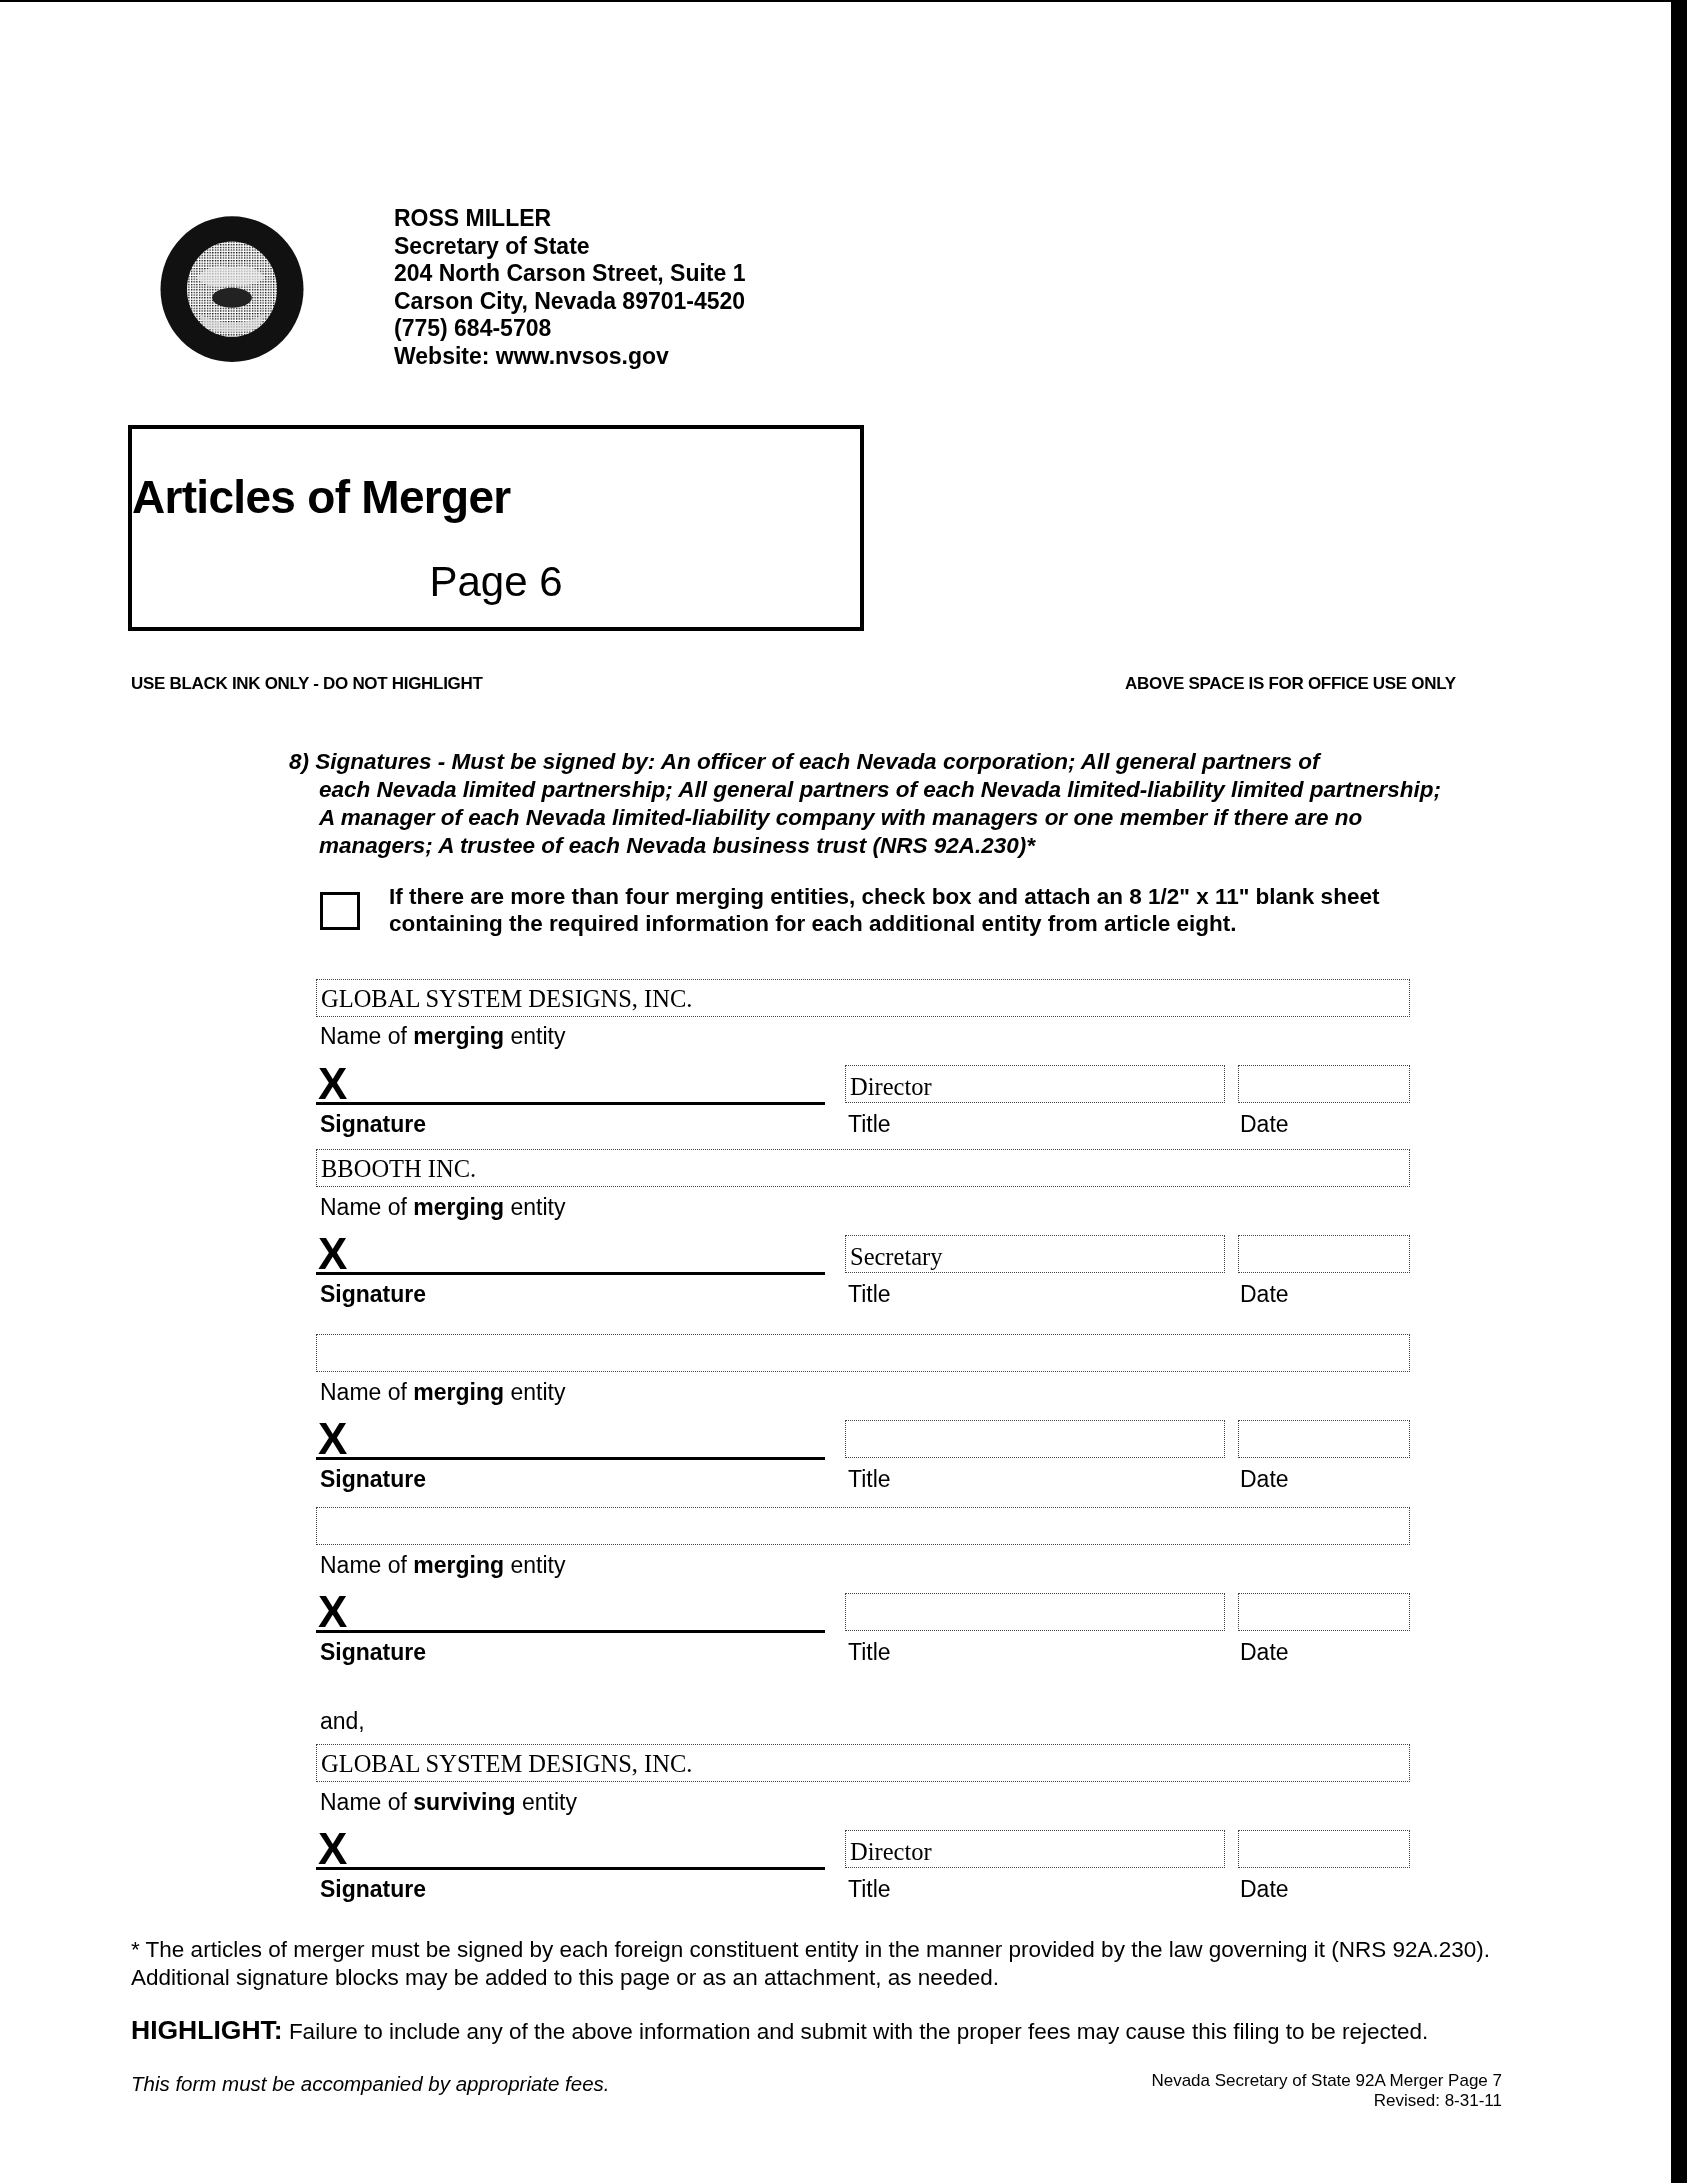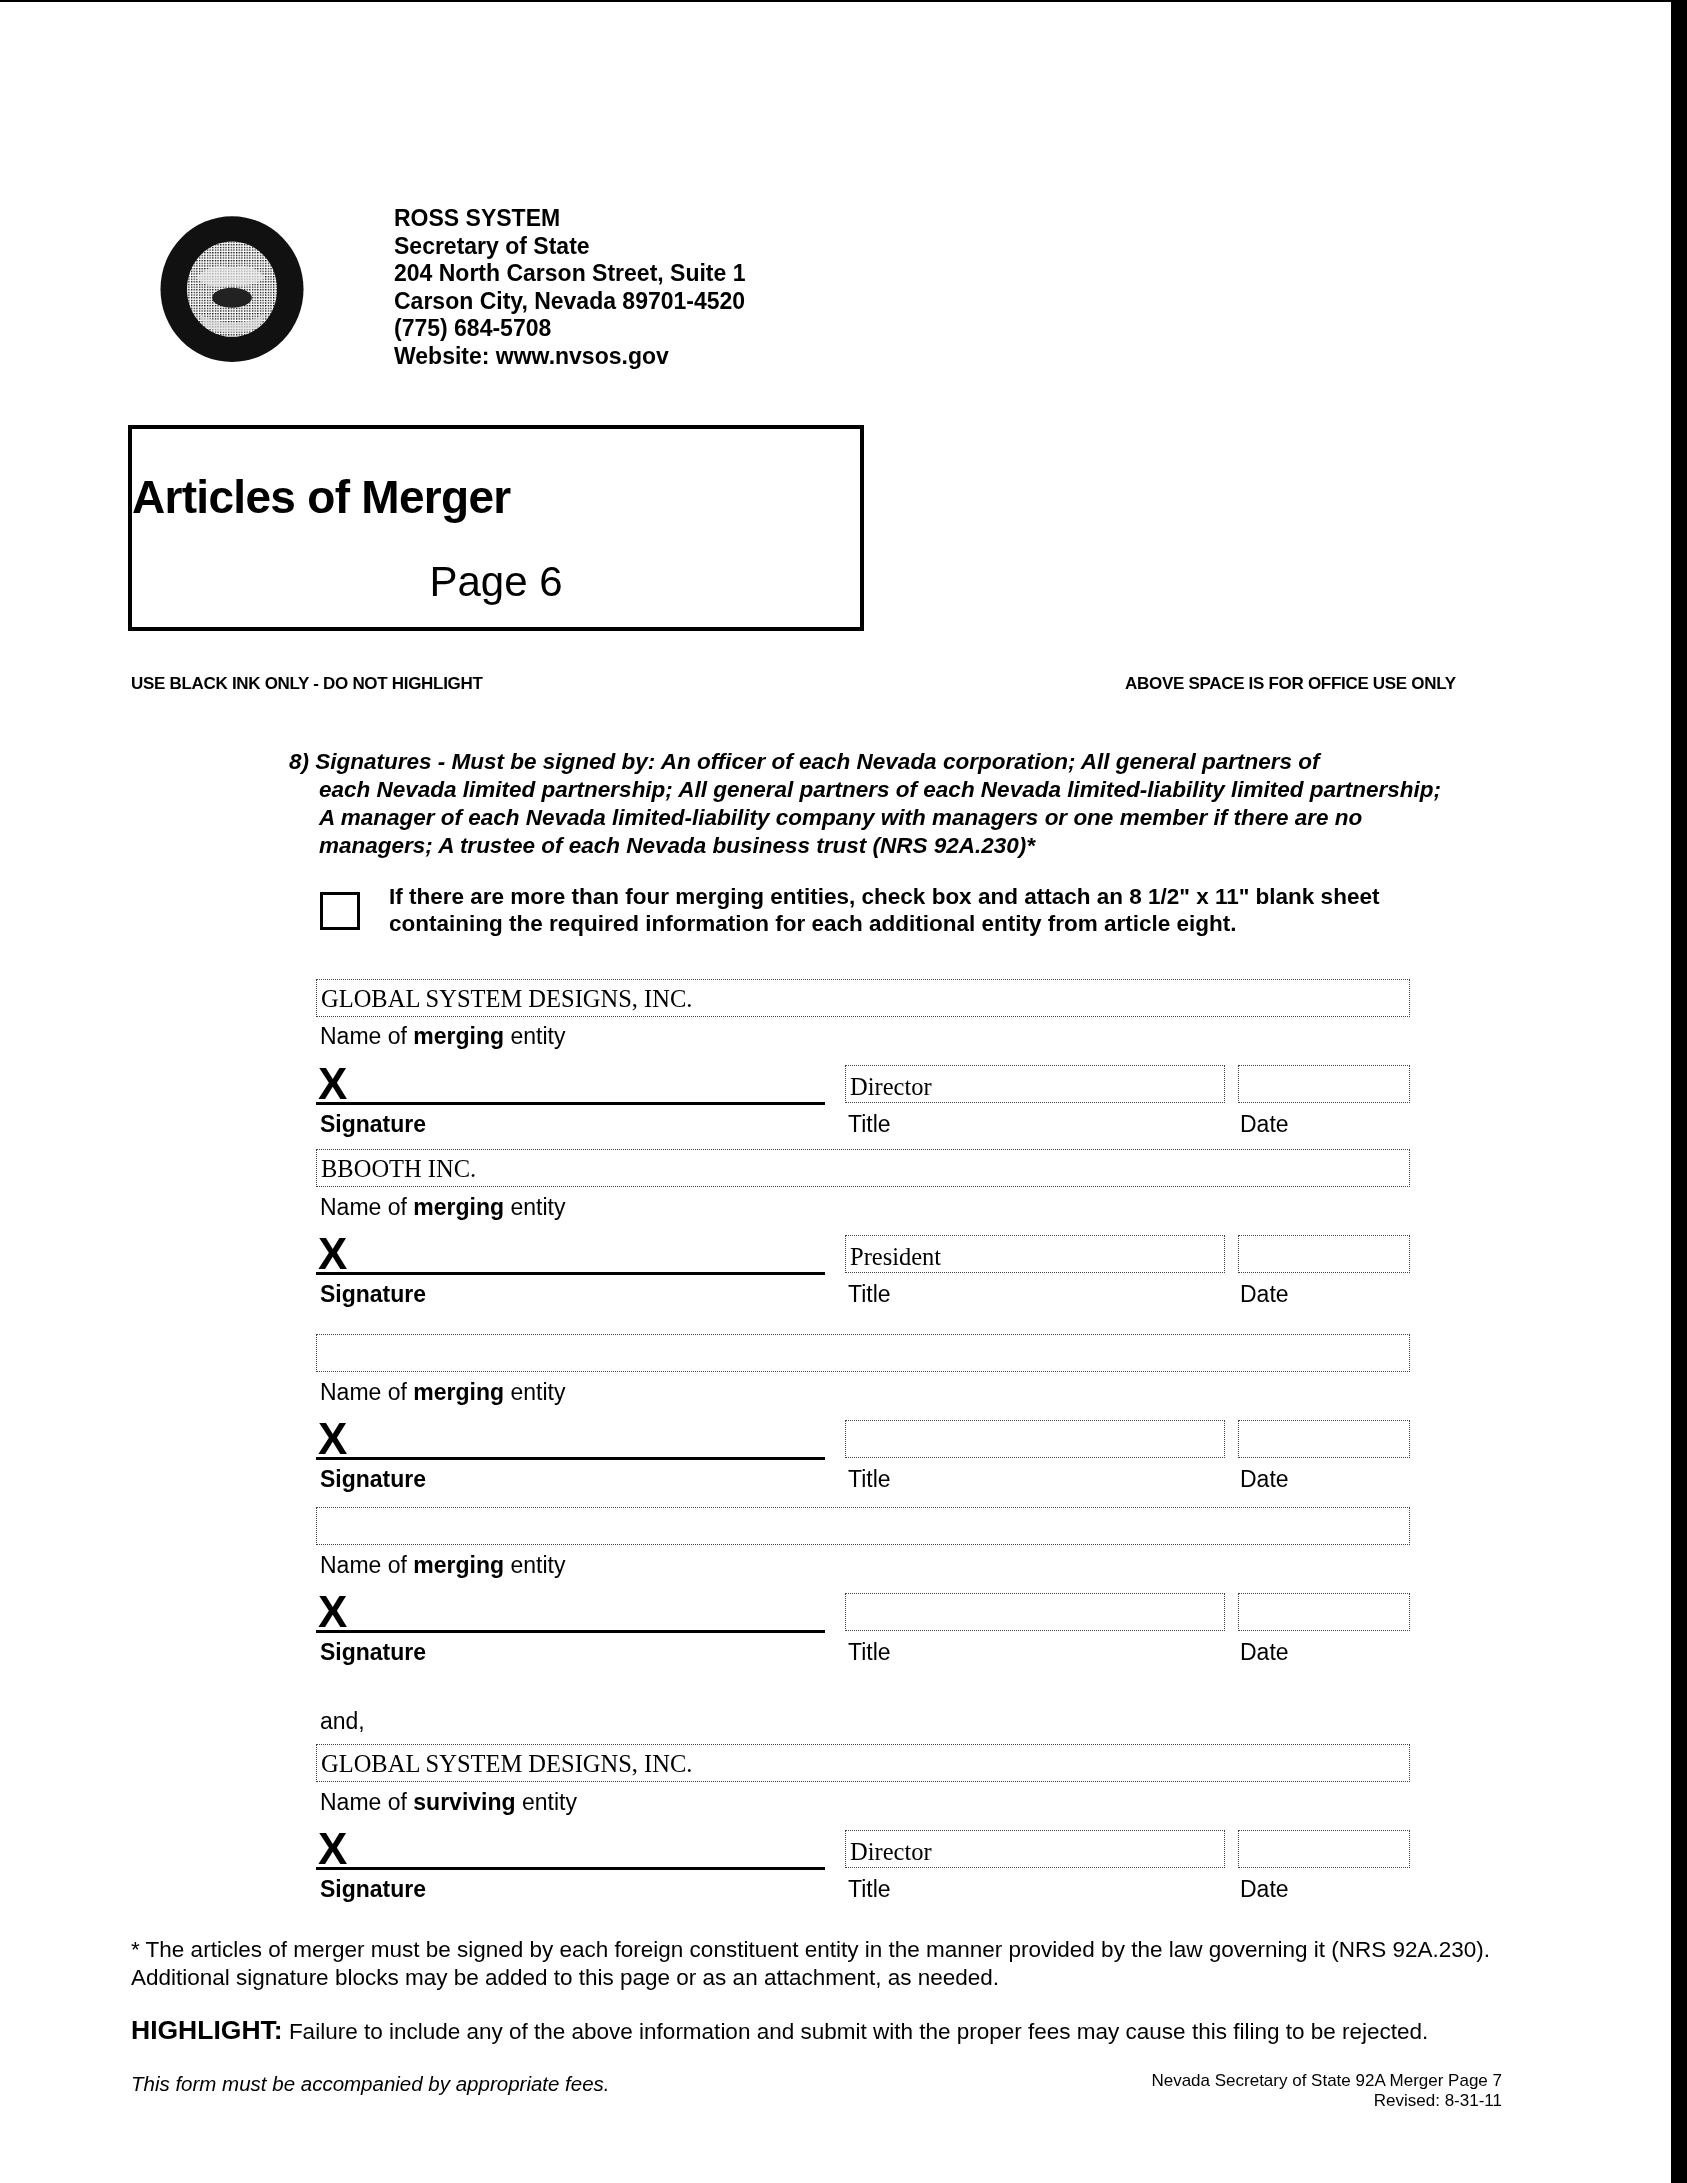--- a/index.html
+++ b/index.html
@@ -74,21 +74,21 @@
     </pattern>
   </defs>
   <ellipse cx="110" cy="112" rx="108" ry="110" fill="#111"></ellipse>
   <ellipse cx="110" cy="112" rx="68" ry="72" fill="url(#dots)"></ellipse>
   <path d="M55 95 Q80 70 110 80 Q140 70 160 95 Q140 110 110 105 Q80 115 55 95 Z" fill="#e8e8e8" opacity="0.7"></path>
   <path d="M60 150 Q110 175 160 150 L150 170 Q110 185 70 170 Z" fill="#ddd" opacity="0.7"></path>
   <ellipse cx="110" cy="125" rx="30" ry="15" fill="#222"></ellipse>
 </svg>
 
 <div class="abs addr">
-  <div>ROSS SYSTEM</div>
+  <div>ROSS MILLER</div>
   <div>Secretary of State</div>
   <div>204 North Carson Street, Suite 1</div>
   <div>Carson City, Nevada 89701-4520</div>
   <div>(775) 684-5708</div>
   <div>Website:  www.nvsos.gov</div>
 </div>
 
 <div class="abs title-box">
   <div class="t1">Articles of Merger</div>
   <div class="t3">Page 6</div>
@@ -115,21 +115,21 @@
       <div class="abs datefield" style="top:1065px"></div>
       <div class="abs lbl lbl-bold" style="left:320px;top:1111px">Signature</div>
       <div class="abs lbl" style="left:848px;top:1111px">Title</div>
       <div class="abs lbl" style="left:1240px;top:1111px">Date</div>
     </div>
     <div>
       <div class="abs namefield" style="top:1149px">BBOOTH INC.</div>
       <div class="abs namelabel" style="top:1194px"><span>Name of </span><b>merging</b><span> entity</span></div>
       <div class="abs bigx" style="top:1232px">X</div>
       <div class="abs sigline" style="top:1272px"></div>
-      <div class="abs titlefield" style="top:1235px">President</div>
+      <div class="abs titlefield" style="top:1235px">Secretary</div>
       <div class="abs datefield" style="top:1235px"></div>
       <div class="abs lbl lbl-bold" style="left:320px;top:1281px">Signature</div>
       <div class="abs lbl" style="left:848px;top:1281px">Title</div>
       <div class="abs lbl" style="left:1240px;top:1281px">Date</div>
     </div>
     <div>
       <div class="abs namefield" style="top:1334px"></div>
       <div class="abs namelabel" style="top:1379px"><span>Name of </span><b>merging</b><span> entity</span></div>
       <div class="abs bigx" style="top:1417px">X</div>
       <div class="abs sigline" style="top:1457px"></div>

